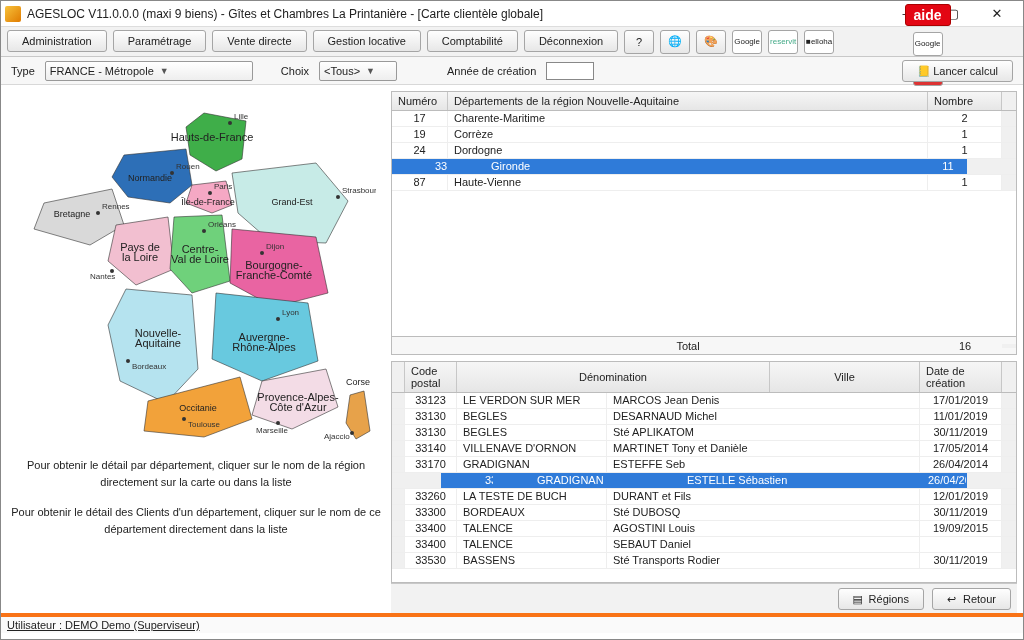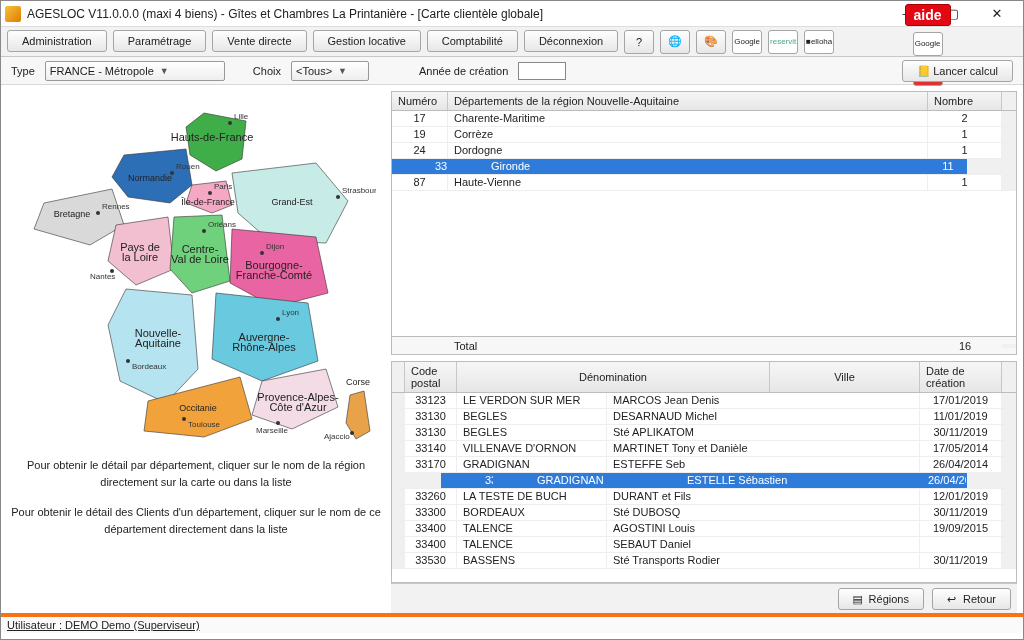--- a/index.html
+++ b/index.html
@@ -66,21 +66,21 @@
   .rg{stroke:#333;stroke-width:0.6;}
   .rtxt{font-size:9px;fill:#222;}
   .ctxt{font-size:8px;fill:#333;}
   .dot{fill:#333;}
 </style>
 </head>
 <body>
 
 <div class="titlebar">
   <span class="icon"></span>
-  <span class="title">AGESLOC V11.0.0.0 (maxi 4 biens) - Gîtes et Chambres La Printanière - [Carte clientèle globale]</span>
+  <span class="title">AGESLOC V11.0.0.0 (maxi 9 biens) - Gîtes et Chambres La Printanière - [Carte clientèle globale]</span>
   <div class="winbtns">
     <div class="winbtn">—</div>
     <div class="winbtn">▢</div>
     <div class="winbtn close">✕</div>
   </div>
 </div>
 
 <div class="toolbar">
   <div class="btngrp">
     <div class="btn">Administration</div>
@@ -98,21 +98,21 @@
   </div>
   <div class="btngrp right">
     <span class="aide">aide</span>
     <div class="minilogo">Google</div>
     <div class="minilogo" style="background:#d33;color:#fff;">A</div>
   </div>
 </div>
 
 <div class="filterbar">
   <span>Type</span>
-  <div class="combo" style="width:180px;">
+  <div class="combo" style="width:208px;">
     <span>FRANCE - Métropole</span>
     <span class="arrow">▼</span>
   </div>
   <span style="margin-left:18px;">Choix</span>
   <div class="combo" style="width:78px;">
     <span>&lt;Tous&gt;</span>
     <span class="arrow">▼</span>
   </div>
   <span style="margin-left:40px;">Année de création</span>
   <input class="input-year" style="">
@@ -224,21 +224,21 @@
           </div>
           <div class="row">
             <div class="cell c-num">87</div>
             <div class="cell c-dep">Haute-Vienne</div>
             <div class="cell c-nom">1</div>
             <div class="cell c-sb"></div>
           </div>
         </div>
       <div class="totalrow">
         <div class="cell c-num"></div>
-        <div class="cell c-dep" style="text-align:left;flex:1;">Total</div>
+        <div class="cell c-dep" style="text-align:center;flex:1;">Total</div>
         <div class="cell c-nom">16</div>
         <div class="cell c-sb"></div>
       </div>
     </div>
 
     <div class="grid g2 grid2wrap">
       <div class="head">
         <div class="cell c-sb2"></div>
         <div class="cell c-cp">Code postal</div>
         <div class="cell c-den">Dénomination</div>

